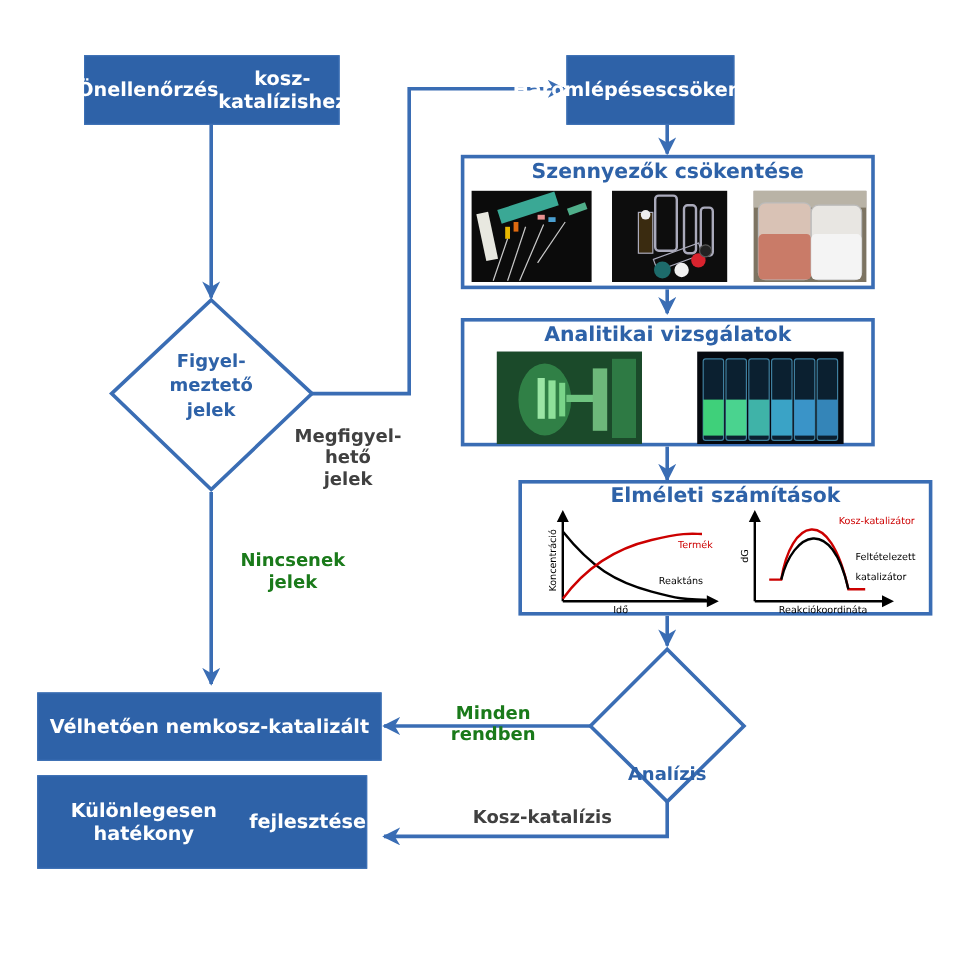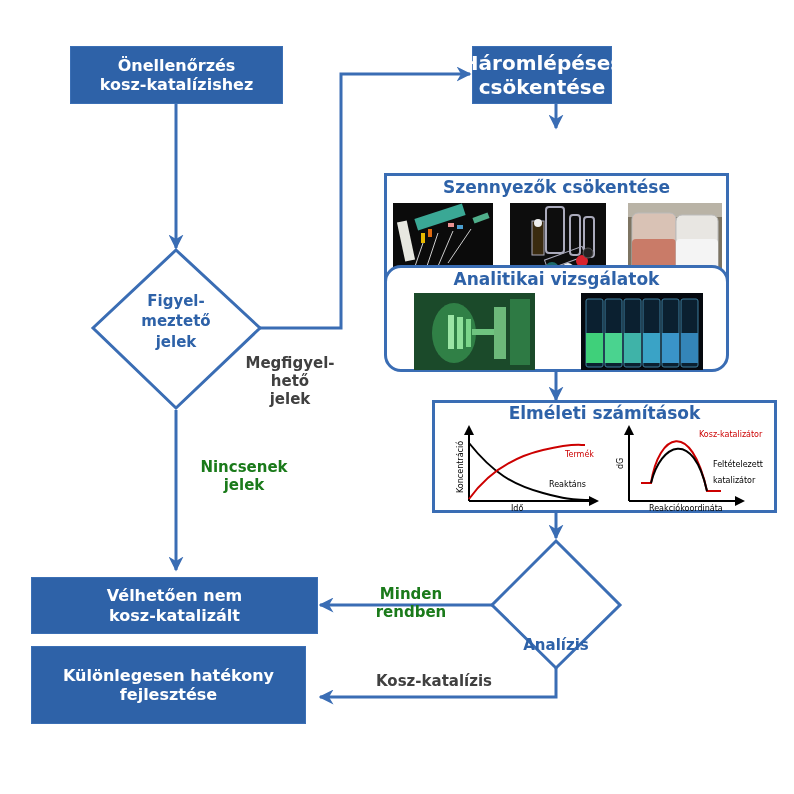--- a/index.html
+++ b/index.html
@@ -1,21 +1,21 @@
 <!DOCTYPE html>
 <html><head>
 <meta charset="utf-8">
 <style>
   html, body { margin: 0; padding: 0; background: #ffffff; }
   body { width: 794px; height: 794px; position: relative; overflow: hidden;
          font-family: "DejaVu Sans", sans-serif; }
   .abs { position: absolute; }
   .filled-box { position: absolute; background: #2e62a8; border: 1px solid #3b6fb5;
     color: #ffffff; font-weight: bold; text-align: center; display: flex;
-    flex-direction: column; justify-content: center; align-items: center;
+    flex-direction: row; justify-content: center; align-items: center;
     box-sizing: border-box; line-height: 1.2; }
   .outline-box { position: absolute; border: 3px solid #3a6db4; background: #fff;
     box-sizing: border-box; }
   .section-title { position: absolute; left: 0; right: 0; text-align: center;
     color: #2e62a8; font-weight: bold; font-size: 17px; }
   .label { position: absolute; font-weight: bold; text-align: center; line-height: 1.2; font-size: 15px; }
   .red { color: #404040; }
   .green { color: #1a7a1a; }
   .diamond-text { position: absolute; color: #2e62a8; font-weight: bold; text-align: center; font-size: 15px; line-height: 1.35; }
   svg.lines { position: absolute; left: 0; top: 0; }
@@ -54,21 +54,21 @@
 
   <polygon points="176,250 260,328 176,408 93,328" fill="#fff" stroke="#3a6db4" stroke-width="3"></polygon>
   <polygon points="556,541 620,605 556,668 492,605" fill="#fff" stroke="#3a6db4" stroke-width="3"></polygon>
 </svg>
 
 <div class="filled-box" style="left:70px;top:46px;width:213px;height:58px;font-size:16px;">
   <span>Önellenőrzés</span>
   <span>kosz-katalízishez</span>
 </div>
 
-<div class="filled-box" style="left:472px;top:46px;width:140px;height:58px;font-size:20px;">
+<div class="filled-box" style="left:472px;top:46px;width:140px;height:58px;font-size:16px;">
   <span>Háromlépéses</span>
   <span>csökentése</span>
 </div>
 
 <div class="diamond-text" style="left:116px;top:291px;width:120px;">
   <div>Figyel-</div>
   <div>meztető</div>
   <div>jelek</div>
 </div>
 
@@ -76,21 +76,21 @@
   <div>Megfigyel-</div>
   <div>hető</div>
   <div>jelek</div>
 </div>
 
 <div class="label green" style="left:184px;top:458px;width:120px;">
   <div>Nincsenek</div>
   <div>jelek</div>
 </div>
 
-<div class="outline-box" style="left:384px;top:129px;width:345px;height:112px;margin-top:44px;">
+<div class="outline-box" style="left:384px;top:129px;width:345px;height:112px;">
   <div class="section-title" style="top:1px;">Szennyezők csökentése</div>
   <div class="photo" style="left:6px;top:27px;width:100px;height:76px;background:#0b0b0b;">
     <svg width="100" height="76">
       <rect x="8" y="18" width="10" height="40" fill="#e8e8e0" transform="rotate(-12 13 38)"></rect>
       <rect x="22" y="8" width="50" height="12" fill="#3aa895" transform="rotate(-18 47 14)"></rect>
       <rect x="28" y="30" width="4" height="10" fill="#e8b800"></rect>
       <rect x="35" y="26" width="4" height="8" fill="#e06a10"></rect>
       <line x1="30" y1="40" x2="18" y2="75" stroke="#ccc" stroke-width="1"></line>
       <line x1="45" y1="30" x2="30" y2="75" stroke="#ccc" stroke-width="1"></line>
       <line x1="60" y1="28" x2="40" y2="75" stroke="#ccc" stroke-width="1"></line>
@@ -118,21 +118,21 @@
     <svg width="94" height="76">
       <rect x="0" y="0" width="94" height="14" fill="#b9b3a6"></rect>
       <rect x="4" y="10" width="44" height="64" rx="6" fill="#d9c2b5" stroke="#bbb"></rect>
       <rect x="4" y="36" width="44" height="38" rx="4" fill="#c97b68"></rect>
       <rect x="48" y="12" width="42" height="62" rx="6" fill="#e8e6e2" stroke="#bbb"></rect>
       <rect x="48" y="36" width="42" height="38" rx="4" fill="#f4f4f4"></rect>
     </svg>
   </div>
 </div>
 
-<div class="outline-box" style="left:384px;top:265px;width:345px;height:107px;border-radius:17px;">
+<div class="outline-box" style="left:384px;top:265px;width:345px;height:107px;">
   <div class="section-title" style="top:1px;">Analitikai vizsgálatok</div>
   <div class="photo" style="left:27px;top:25px;width:121px;height:77px;background:#123a22;">
     <svg width="121" height="77">
       <rect width="121" height="77" fill="#1b4a2a"></rect>
       <ellipse cx="40" cy="40" rx="22" ry="30" fill="#3fa55a" opacity="0.6"></ellipse>
       <rect x="34" y="22" width="6" height="34" fill="#9be5a5"></rect>
       <rect x="43" y="24" width="6" height="32" fill="#8ee09a"></rect>
       <rect x="52" y="26" width="5" height="28" fill="#7ad589"></rect>
       <rect x="58" y="36" width="24" height="6" fill="#6fc480"></rect>
       <rect x="80" y="14" width="12" height="52" fill="#6db97a"></rect>
@@ -194,21 +194,21 @@
   </svg>
 </div>
 
 <div class="diamond-text" style="left:500px;top:595px;width:112px;margin-top:40px;">Analízis</div>
 
 <div class="label green" style="left:346px;top:555px;width:130px;margin-top:30px;">
   <div>Minden</div>
   <div>rendben</div>
 </div>
 
-<div class="label red" style="left:344px;top:672px;width:180px;">Kosz-katalízis</div>
+<div class="label red" style="left:330px;top:672px;width:180px;text-align:right;">Kosz-katalízis</div>
 
 <div class="filled-box" style="left:31px;top:577px;width:287px;height:57px;font-size:16px;justify-content:center;">
   <span>Vélhetően nem</span>
   <span>kosz-katalizált</span>
 </div>
 
 <div class="filled-box" style="left:31px;top:646px;width:275px;height:78px;font-size:16px;">
   <span>Különlegesen hatékony</span>
   <span>fejlesztése</span>
 </div>

